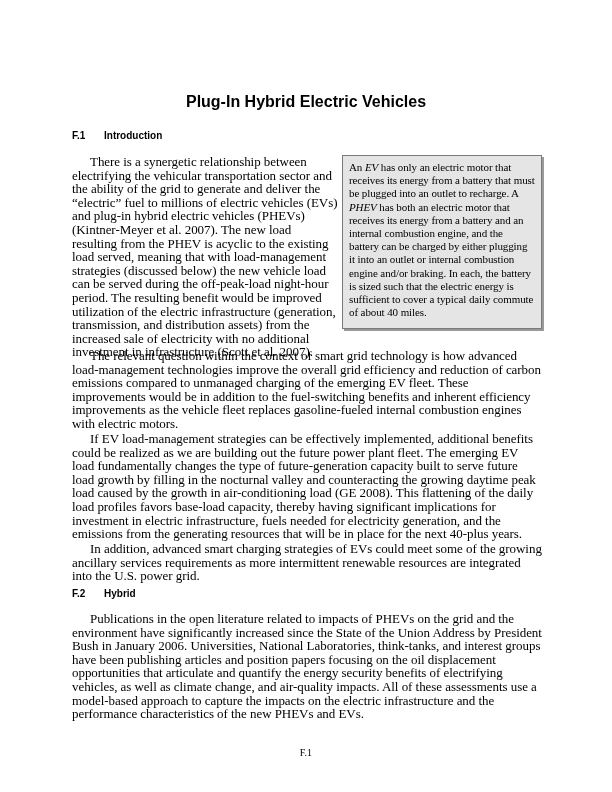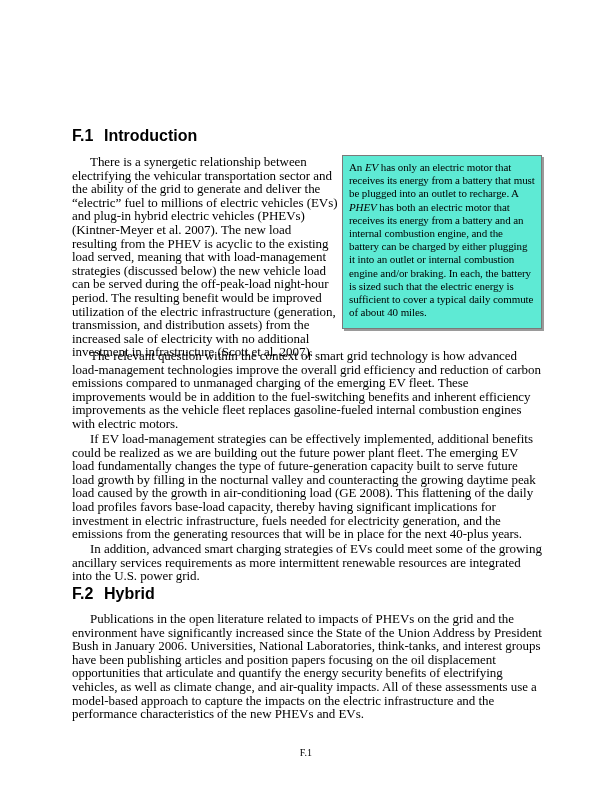--- a/index.html
+++ b/index.html
@@ -24,21 +24,21 @@
       font-weight: bold;
       font-size: 16px;
       line-height: 21px;
       margin: 0;
     }
     .section-heading {
       position: absolute;
       left: 72px;
       font-family: "Liberation Sans", sans-serif;
       font-weight: bold;
-      font-size: 16px;
+      font-size: 10px;
       line-height: 17px;
       margin: 0;
       white-space: nowrap;
     }
     .section-heading .num {
       display: inline-block;
       width: 32px;
     }
     .para {
       position: absolute;
@@ -55,21 +55,21 @@
     .para.narrow {
       width: 266px;
     }
     .sidebar-box {
       position: absolute;
       left: 342px;
       top: 155px;
       width: 186px;
       height: 162px;
       padding: 5px 6px 5px 6px;
-      background: #5eead4;
+      background: #e5e5e5;
       border: 1px solid #7a7a7a;
       box-shadow: 2px 2px 0 #9a9a9a;
       font-family: "Liberation Serif", serif;
       font-size: 11px;
       line-height: 13.2px;
       letter-spacing: -0.1px;
     }
     .sidebar-box em {
       font-style: italic;
     }
@@ -82,20 +82,21 @@
       font-family: "Liberation Serif", serif;
       font-size: 10px;
       line-height: 12px;
     }
   </style>
 </head>
 <body>
 
 <h1 class="page-title">
   <br>
+  <span>Plug-In Hybrid Electric Vehicles</span>
 </h1>
 
 <h2 class="section-heading" style="top:127px;">
   <span class="num">F.1</span><span>Introduction</span>
 </h2>
 
 <p class="para narrow" style="top:155px;">There is a synergetic relationship between electrifying the vehicular transportation sector and the ability of the grid to generate and deliver the “electric” fuel to millions of electric vehicles (EVs) and plug-in hybrid electric vehicles (PHEVs) (Kintner-Meyer et al. 2007).  The new load resulting from the PHEV is acyclic to the existing load served, meaning that with load-management strategies (discussed below) the new vehicle load can be served during the off-peak-load night-hour period.  The resulting benefit would be improved utilization of the electric infrastructure (generation, transmission, and distribution assets) from the increased sale of electricity with no additional investment in infrastructure (Scott et al. 2007).</p>
 
 <div class="sidebar-box">
   <span>An </span><em>EV</em><span> has only an electric motor that receives its energy from a battery that must be plugged into an outlet to recharge. A </span><em>PHEV</em><span> has both an electric motor that receives its energy from a battery and an internal combustion engine, and the battery can be charged by either plugging it into an outlet or internal combustion engine and/or braking. In each, the battery is sized such that the electric energy is sufficient to cover a typical daily commute of about 40 miles.</span>

